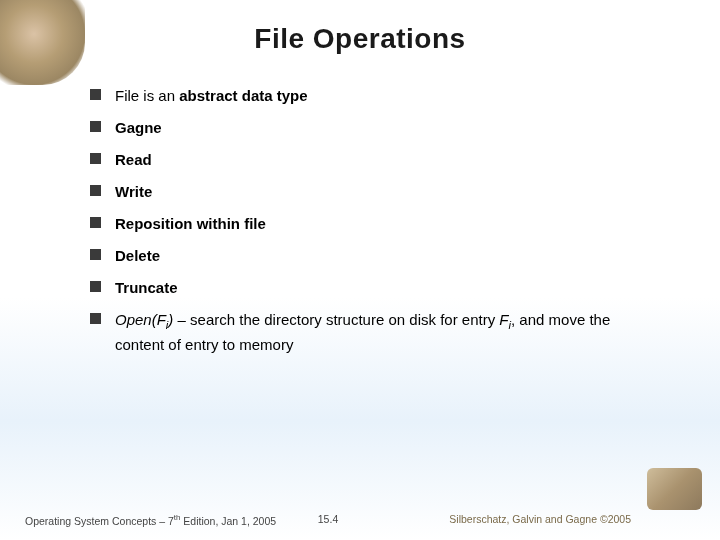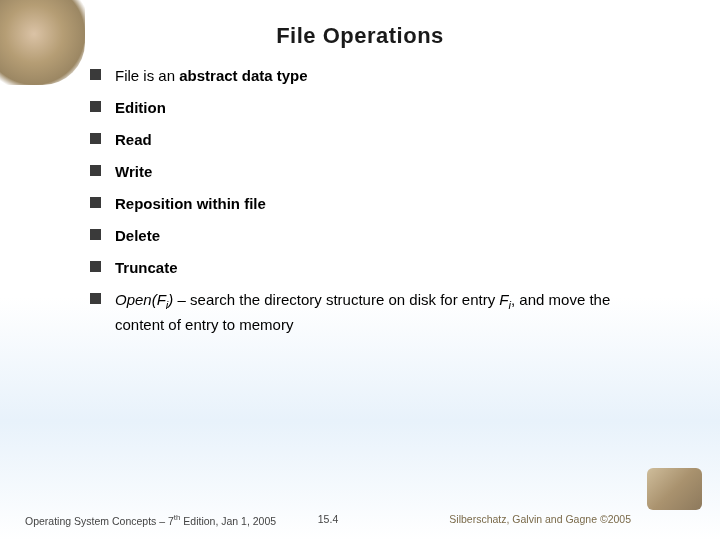--- a/index.html
+++ b/index.html
@@ -10,25 +10,25 @@
     position: relative;
   }
   .slide {
     width: 720px;
     height: 540px;
     position: relative;
     padding: 15px 40px 30px 40px;
   }
   .title {
     text-align: center;
-    font-size: 22px;
+    font-size: 28px;
     font-weight: bold;
     color: #1a1a1a;
     margin-top: 8px;
-    margin-bottom: 16px;
+    margin-bottom: 30px;
     letter-spacing: 0.5px;
   }
   .content {
     padding-left: 50px;
     padding-right: 30px;
   }
   .bullet-item {
     display: flex;
     align-items: flex-start;
     margin-bottom: 11px;
@@ -91,21 +91,21 @@
 
   <div class="content">
 
     <div class="bullet-item">
       <div class="bullet-marker"></div>
       <div class="bullet-text"><span>File is an </span><span class="bold">abstract data type</span></div>
     </div>
 
     <div class="bullet-item">
       <div class="bullet-marker"></div>
-      <div class="bullet-text bold">Edition</div>
+      <div class="bullet-text bold">Gagne</div>
     </div>
 
     <div class="bullet-item">
       <div class="bullet-marker"></div>
       <div class="bullet-text bold">Read</div>
     </div>
 
     <div class="bullet-item">
       <div class="bullet-marker"></div>
       <div class="bullet-text bold">Write</div>

